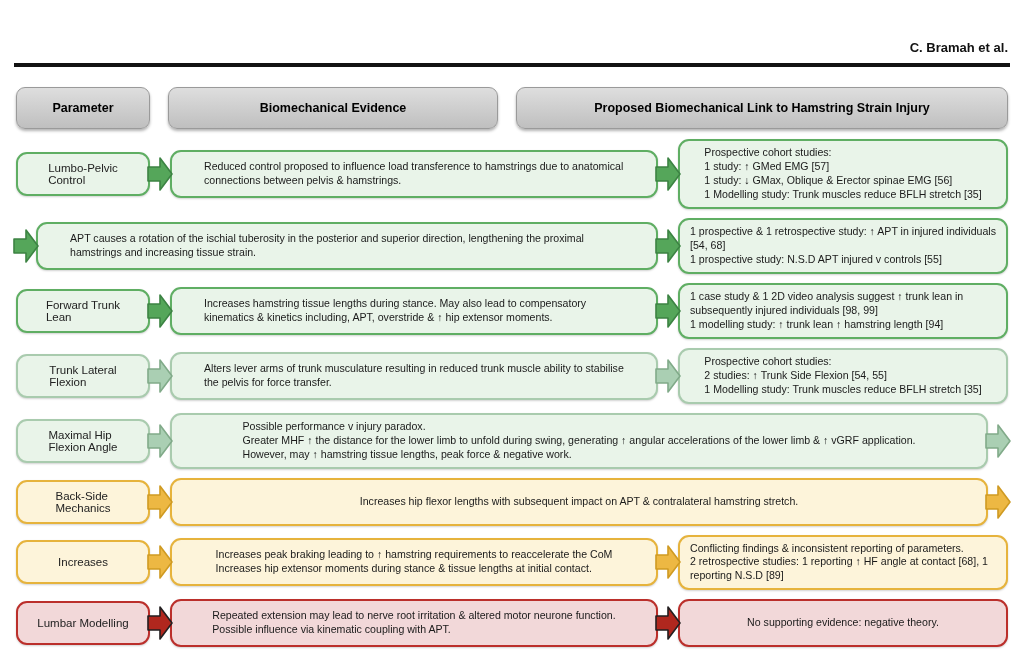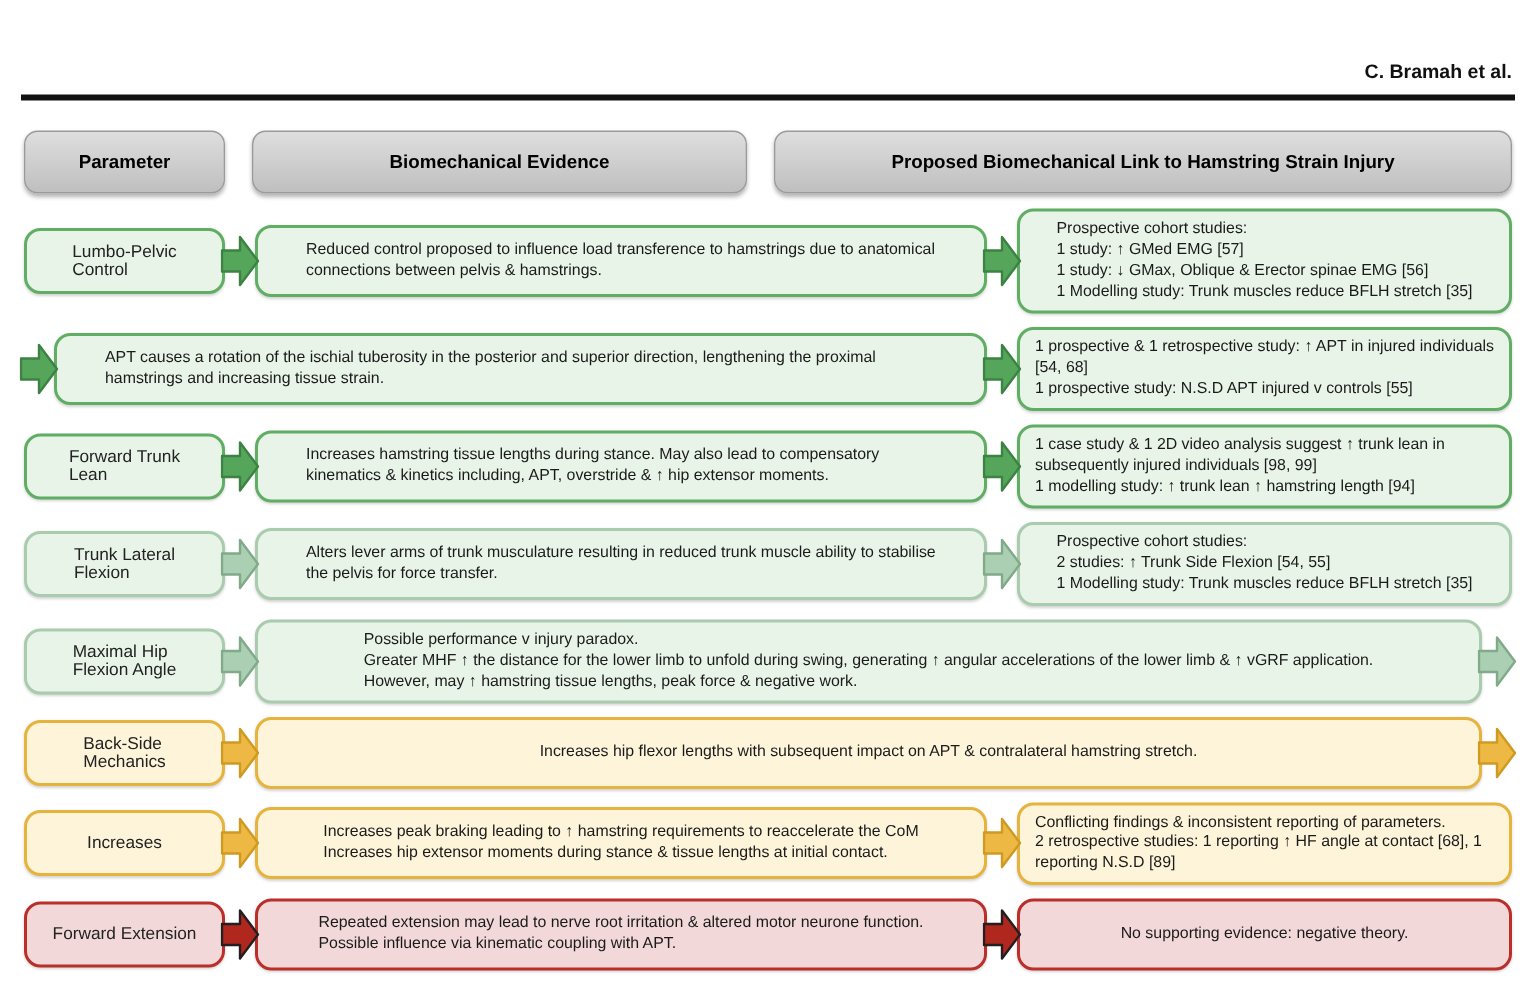--- a/index.html
+++ b/index.html
@@ -216,21 +216,21 @@
       </svg>
     </span>
     <div class="box evid">
       <span class="txt">Conflicting findings &amp; inconsistent reporting of parameters.
 2 retrospective studies: 1 reporting ↑ HF angle at contact [68], 1 reporting N.S.D [89]</span>
     </div>
   </div>
 
   <div class="row" style="--box-bg: #f2d8d9; --box-border: #bb2f2b; --arrow-fill: #b0271e; --arrow-stroke: #231f20;">
     <div class="box param">
-      <span class="txt">Forward Extension</span>
+      <span class="txt">Lumbar Modelling</span>
     </div>
     <span class="arrow">
       <svg width="26" height="36" viewBox="0 0 26 36" aria-hidden="true">
         <polygon points="1,11 13,11 13,2 25,18 13,34 13,25 1,25"></polygon>
       </svg>
     </span>
     <div class="box link">
       <span class="txt">Repeated extension may lead to nerve root irritation &amp; altered motor neurone function.
 Possible influence via kinematic coupling with APT.</span>
     </div>

